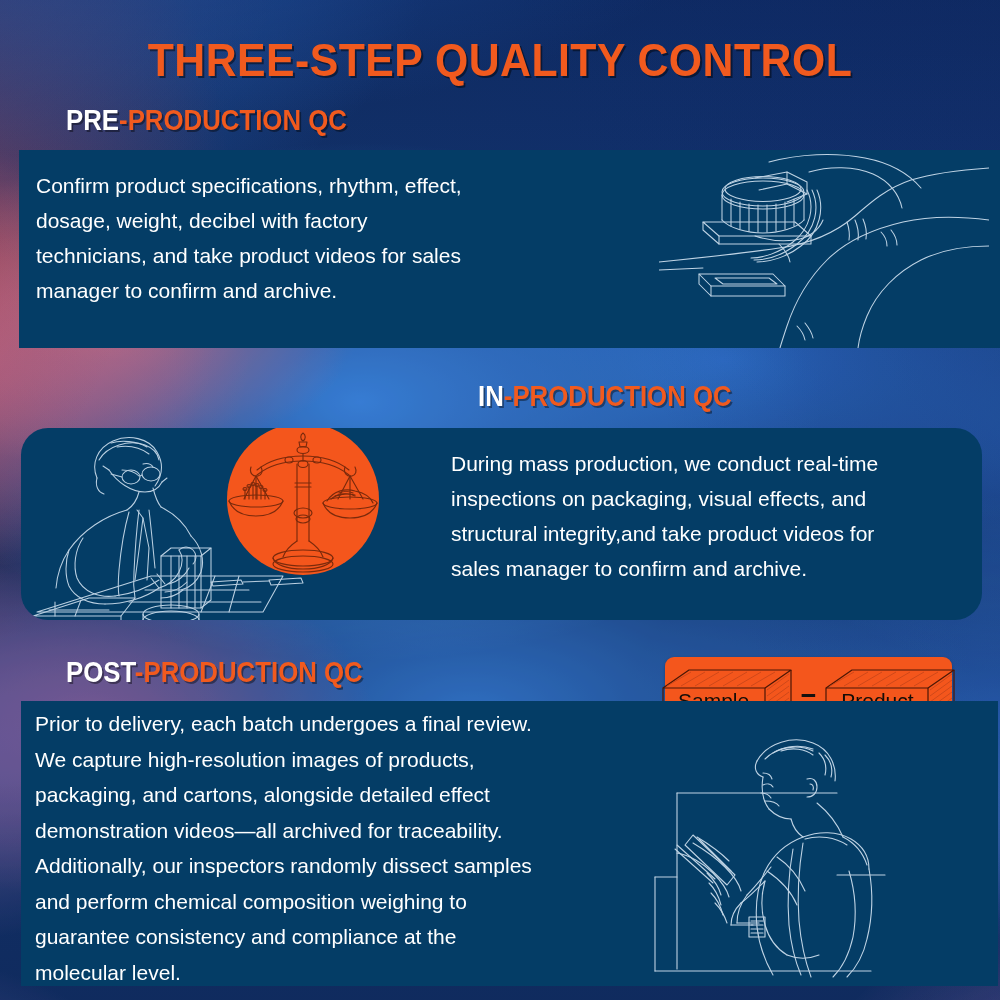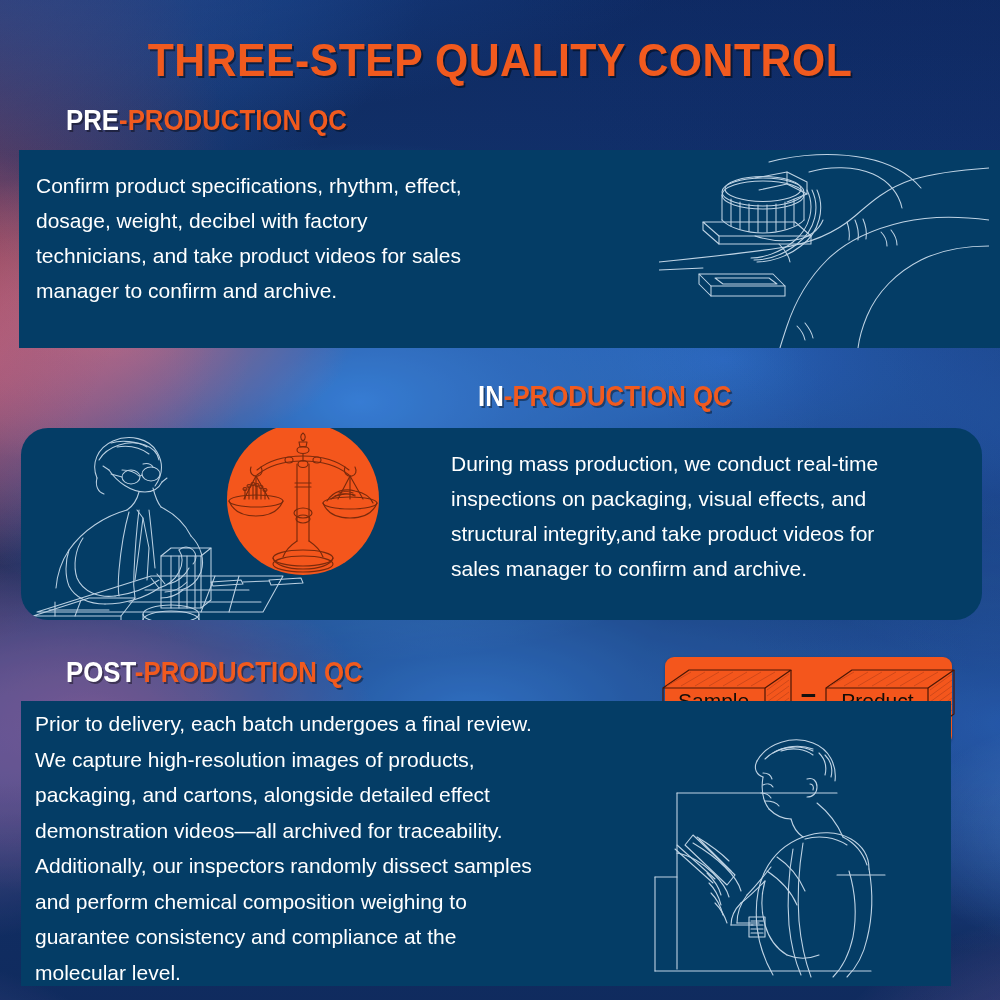--- a/index.html
+++ b/index.html
@@ -402,21 +402,21 @@
           <path d="M48 18 L 72 4"></path>
             <path d="M62 18 L 86 4"></path>
             <path d="M76 18 L 100 4"></path>
           <path d="M90 18 L 114 4"></path>
         </g>
       </svg>
       <div class="lbl">Product</div>
     </div>
   </div>
 
-  <div class="panel" style="left:21px;top:701px;width:930px;height:285px;">
+  <div class="panel" style="left:21px;top:701px;width:930px;height:285px;padding-left:47px;">
 
     <div class="ptext" style="left:14px;top:5px;width:640px;line-height:35.5px;">Prior to delivery, each batch undergoes a final review.
 We capture high-resolution images of products,
 packaging, and cartons, alongside detailed effect
 demonstration videos—all archived for traceability.
 Additionally, our inspectors randomly dissect samples
 and perform chemical composition weighing to
 guarantee consistency and compliance at the
 molecular level.</div>
 

